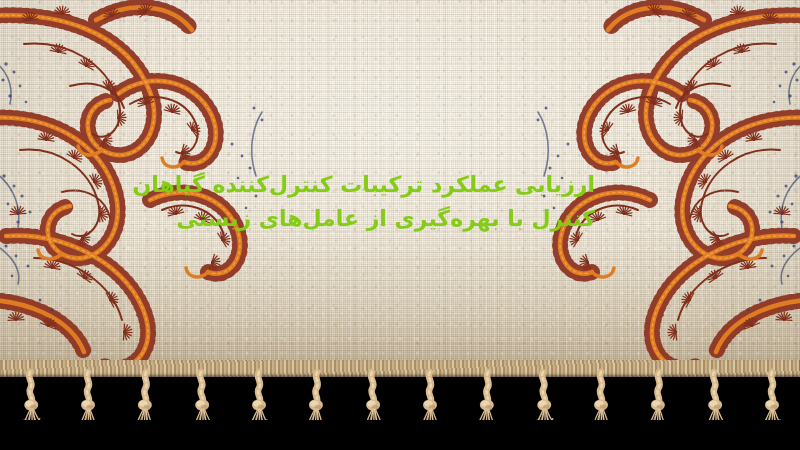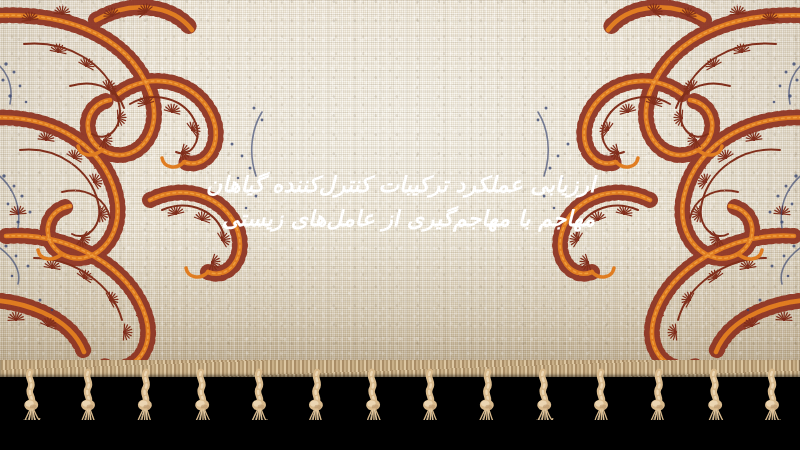--- a/index.html
+++ b/index.html
@@ -92,28 +92,27 @@
   #title-block {
     position:absolute;
     left:0; top:168px; width:800px;
     padding-right:205px;
     text-align:right;
     direction:rtl;
     z-index:6;
   }
   .title-line {
     display:block;
-    color:#ffffff;
+    color:#84cc16;
     font-family:"DejaVu Sans", sans-serif;
     font-size:22px;
     line-height:34px;
     font-weight:700;
     letter-spacing:0px;
     white-space:nowrap;
-    font-style:italic;
   }
 
   
   #fringe-zone {
     position:absolute;
     left:0; top:360px; width:800px; height:90px;
     background:#000;
     overflow:hidden;
     z-index:7;
   }
@@ -404,21 +403,21 @@
             <path d="M 184 162 C 176 170, 164 168, 162 158"></path>
             <path d="M 208 272 C 200 280, 188 278, 186 268"></path>
           </g>
         </g>
       </svg>
     </div>
   </div>
 
   <div id="title-block">
     <span class="title-line">ارزیابی عملکرد ترکیبات کنترل‌کننده گیاهان</span>
-    <span class="title-line">مهاجم با مهاجم‌گیری از عامل‌های زیستی</span>
+    <span class="title-line">کنترل با بهره‌گیری از عامل‌های زیستی</span>
   </div>
 
   <div id="fringe-zone">
     <div id="selvedge"></div>
     <div id="tassel-row">
       <div class="tassel" style="left:18px; transform:rotate(-2.2deg);">
         <svg width="26" height="54" viewBox="0 0 26 54">
 
           <path d="M13 0 C 9 6, 17 10, 13 16 C 9 22, 17 26, 13 31" stroke="#d8b98c" stroke-width="6.5" fill="none" stroke-linecap="round"></path>
           <path d="M13 0 C 10 6, 16 10, 13 16 C 10 22, 16 26, 13 31" stroke="#f0dcbc" stroke-width="2.4" fill="none" stroke-linecap="round" stroke-dasharray="3 3.4" opacity=".85"></path>

